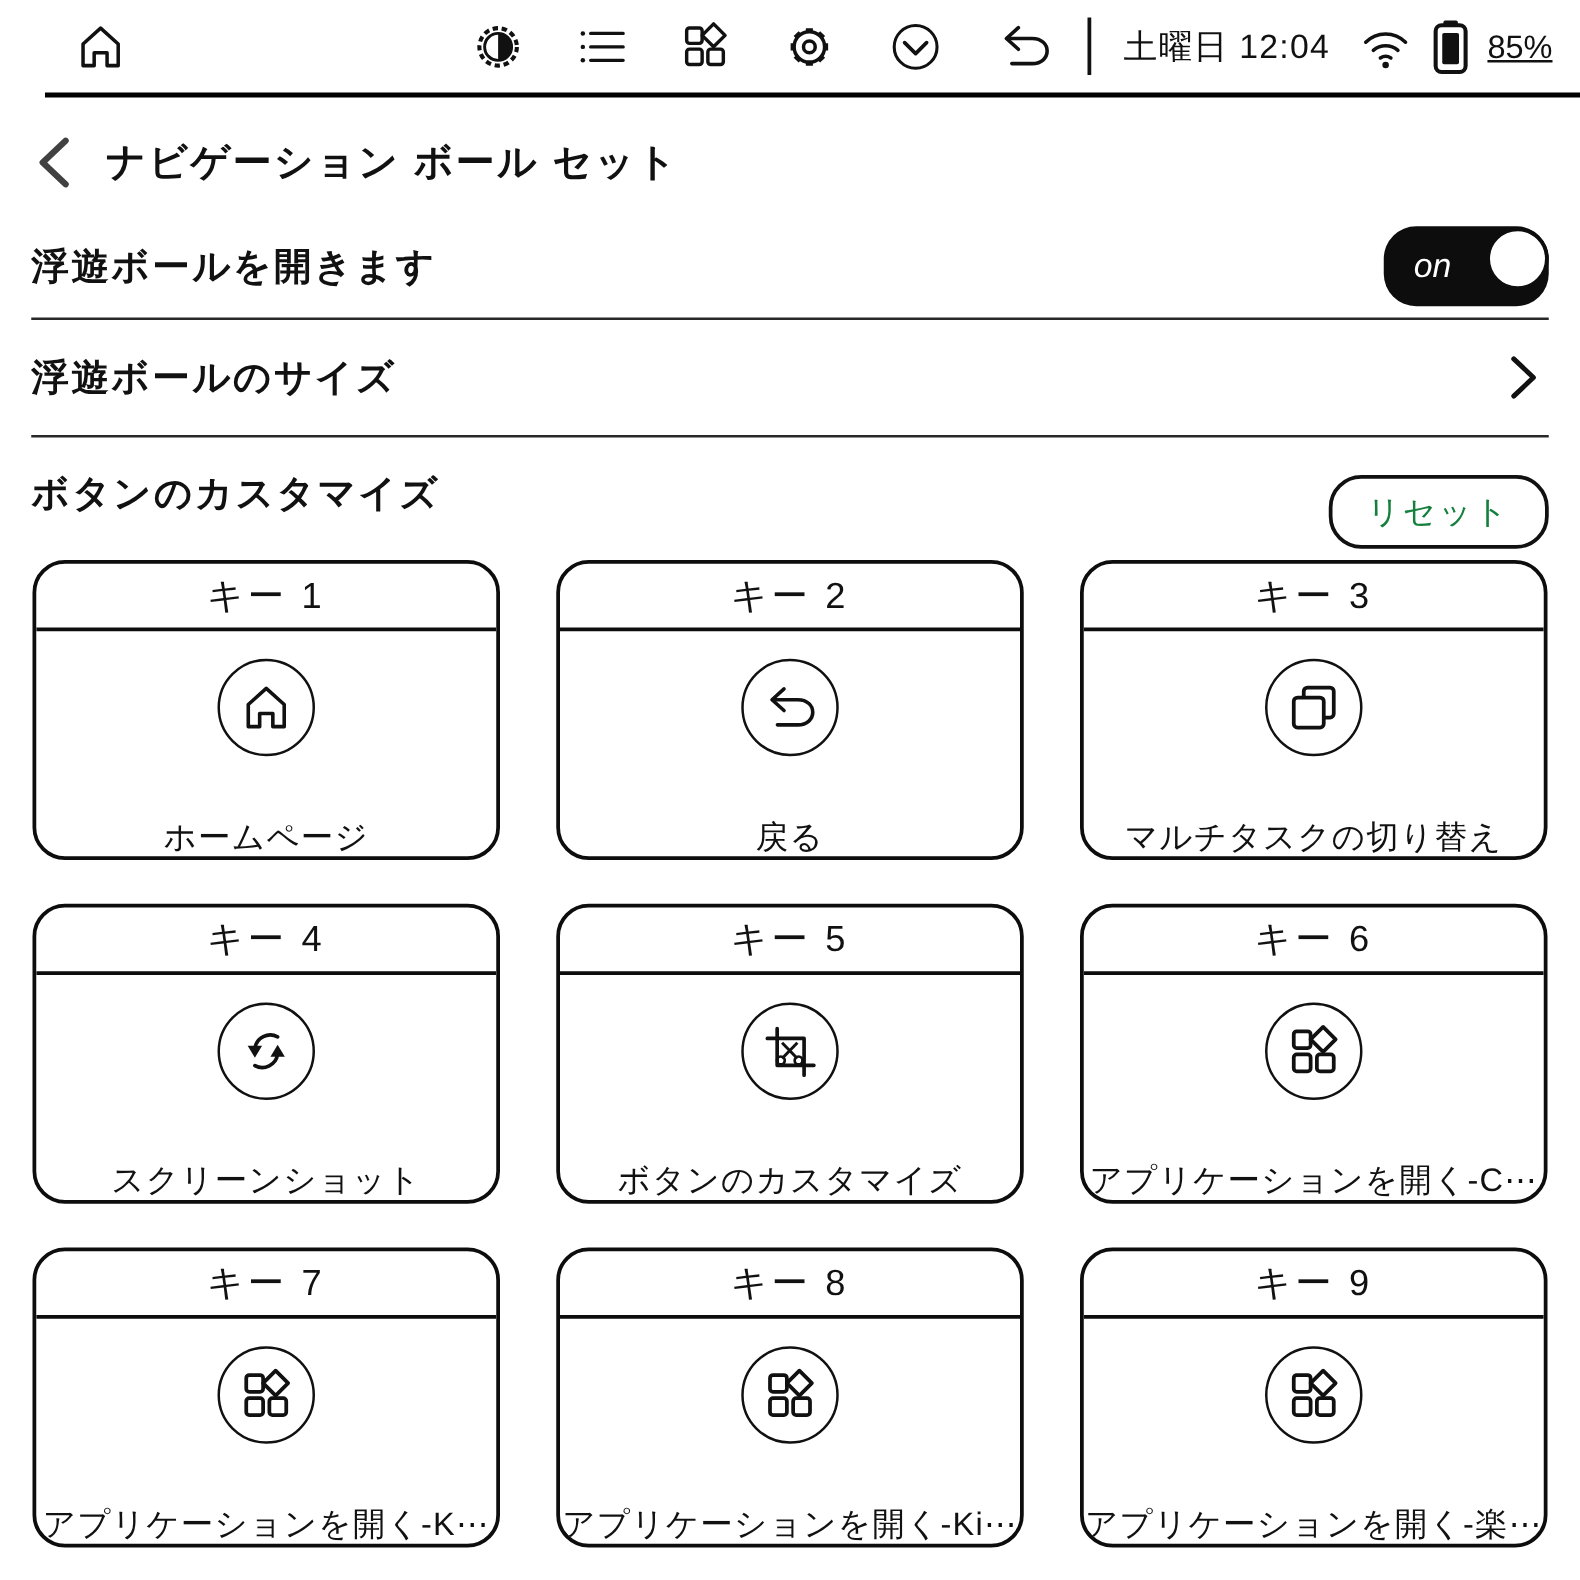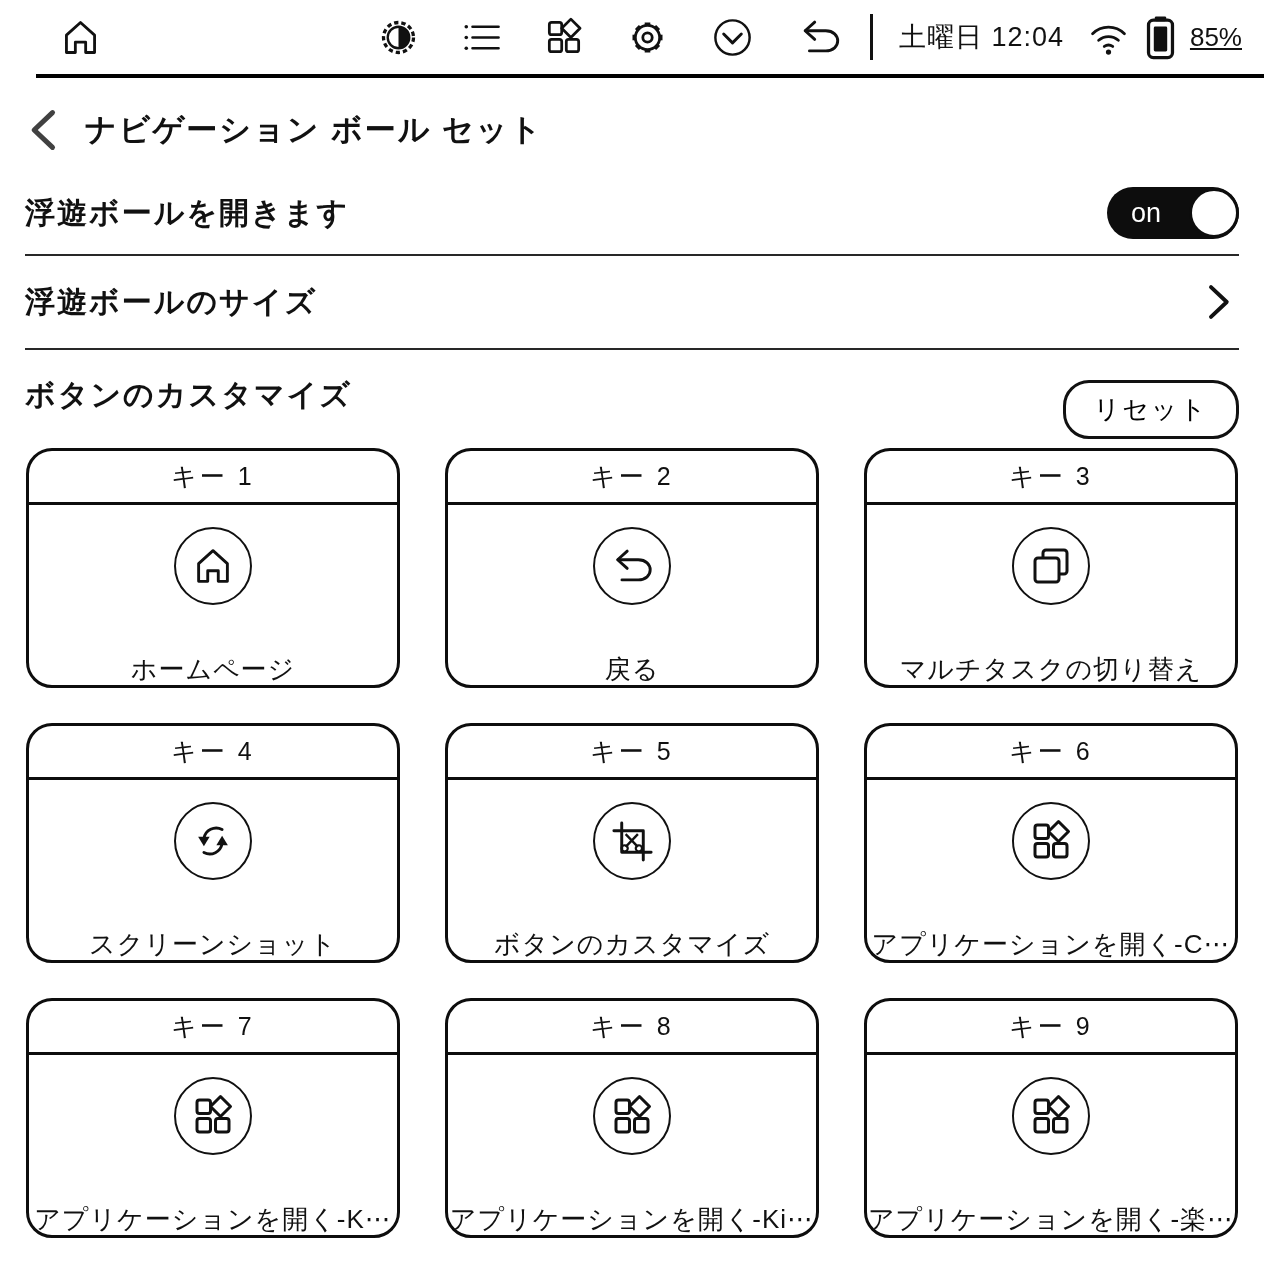--- a/index.html
+++ b/index.html
@@ -33,54 +33,54 @@
 
   
   .row { display:flex; justify-content:space-between; align-items:center; margin:0 25px; }
   .row-border { border-bottom:2px solid #282828; }
   .row-1 { height:84px; }
   .row-2 { height:94px; }
   .row-3 { height:90px;font-family:Liberation Serif, serif; }
   .row-label { font-size:30px; font-weight:600; letter-spacing:2px; }
 
   .toggle {
-    position:relative; width:132px; height:52px;
-    background:#0d0d0d; border-radius:26px; cursor:pointer;
+    position:relative; width:132px; height:64px;
+    background:#0d0d0d; border-radius:26px; cursor:pointer;font-style:italic;
   }
   .toggle-text {
     position:absolute; left:24px; top:50%; transform:translateY(-50%);
     color:#fff; font-size:27px; font-weight:500;
   }
   .toggle-knob {
     position:absolute; right:0; top:1px;
     width:50px; height:50px; border-radius:50%;
     background:#fff; border:3px solid #0d0d0d;
   }
 
   .reset-btn {
     border:3px solid #111; border-radius:26px; background:#fff;
     font-size:26px; font-weight:500; letter-spacing:2px;
     padding:9px 28px; cursor:pointer;
-    font-family:inherit; color:#000000;margin-top:28px;
+    font-family:inherit; color:#15803d;margin-top:28px;
   }
 
   
   .grid {
     margin:8px 26px 0;
     display:grid; grid-template-columns:repeat(3,1fr);
     column-gap:45px; row-gap:35px;
   }
   .card {
     height:240px; border:3px solid #0d0d0d; border-radius:26px;
     background:#fff; overflow:hidden; cursor:pointer;
   }
   .card-head {
     height:54px; border-bottom:3px solid #0d0d0d;
     display:flex; align-items:center; justify-content:center;
-    font-size:25px; font-weight:500; letter-spacing:3px;
+    font-size:29px; font-weight:500; letter-spacing:3px;
   }
   .card-body { height:180px; position:relative; }
   .icon-circle {
     width:78px; height:78px; border:2.5px solid #111; border-radius:50%;
     margin:22px auto 0; display:flex; align-items:center; justify-content:center;
   }
   .card-label {
     position:absolute; left:0; right:0; bottom:20px;
     text-align:center; font-size:26px; font-weight:500;
     letter-spacing:1px; white-space:nowrap;

